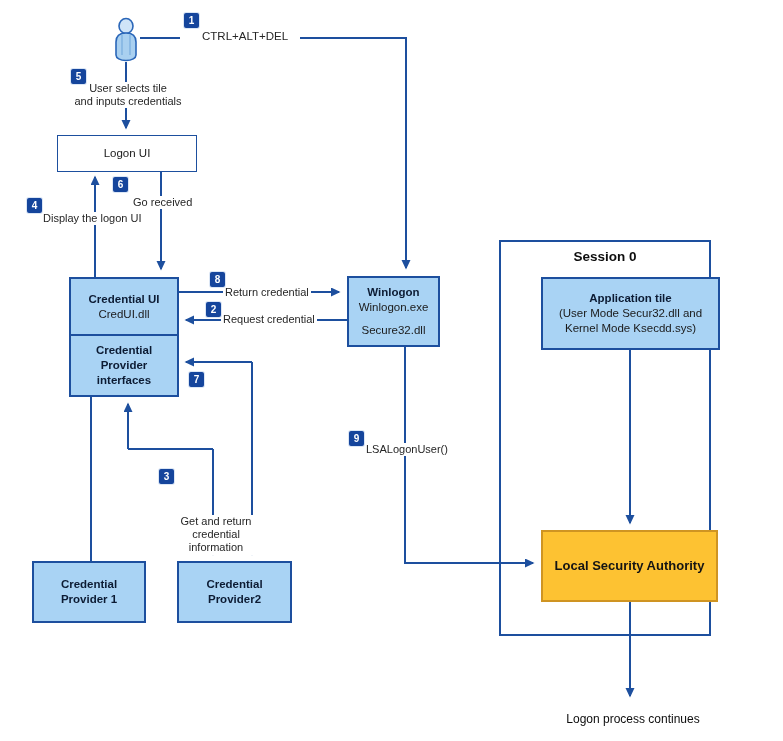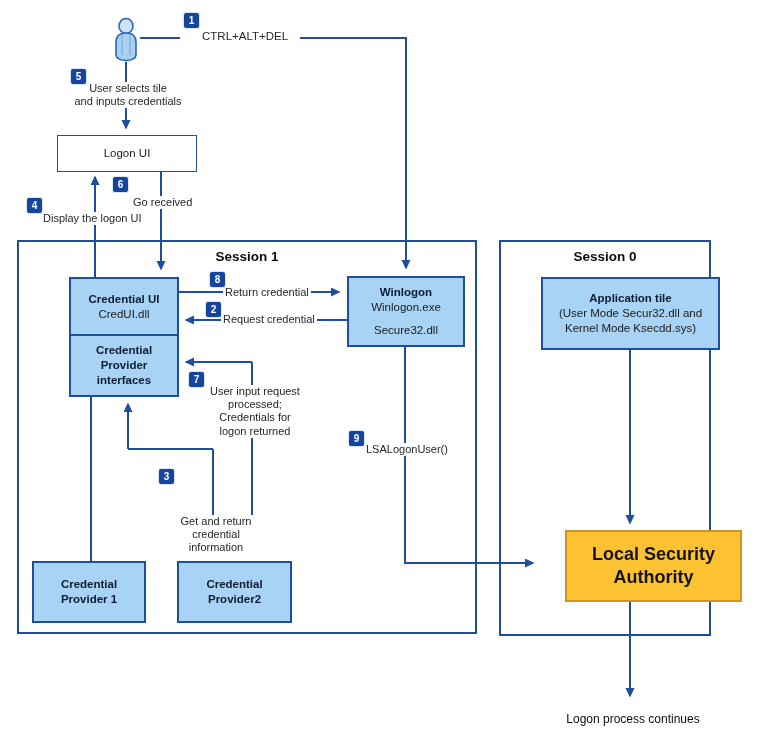--- a/index.html
+++ b/index.html
@@ -14,44 +14,41 @@
     position:absolute; top:7px; left:0; width:100%; text-align:center;
     font-weight:bold; font-size:13.5px; color:#0d0d0d;
   }
   .node {
     position:absolute; background:#a9d3f4; border:2px solid #1d4f9e; box-sizing:border-box;
     display:flex; flex-direction:column; align-items:center; justify-content:center;
     text-align:center; font-size:11.5px; line-height:1.3; color:#1a1a1a; z-index:3;
   }
   .node .t { font-weight:bold; color:#0c1b33; }
   .node-white { background:#ffffff; border-width:1.5px; }
-  .node-yellow { background:#fdc232; border:2px solid #cf9422; font-weight:bold; font-size:18px; color:#141414;margin-left:24px; }
+  .node-yellow { background:#fdc232; border:2px solid #cf9422; font-weight:bold; font-size:13px; color:#141414; }
   .gap-top { margin-top:9px; }
   .badge {
     position:absolute; width:15px; height:15px; background:#15459c; color:#ffffff;
     font-size:10px; font-weight:bold; display:flex; align-items:center; justify-content:center;
     border-radius:2px; z-index:6; box-shadow:0 0 0 1px #dbe6f5;
   }
   .flow-label {
     position:absolute; font-size:11px; color:#262626; background:#ffffff;
     line-height:1.2; padding:0 2px; z-index:5;
   }
   .centered { text-align:center; }
   .bold { font-weight:normal; font-size:12px; color:#0d0d0d; }
   svg.wires { position:absolute; left:0; top:0; z-index:2; }
   svg.person { position:absolute; z-index:4; }
 </style>
 </head>
 <body>
 
 <div class="canvas">
 
-  <div class="session" style="left:17px; top:240px; width:460px; height:394px;">
-    <div class="session-title">Session 1</div>
-  </div>
   <div class="session" style="left:499px; top:240px; width:212px; height:396px;">
     <div class="session-title">Session 0</div>
   </div>
 
   <svg class="wires" width="783" height="741" viewBox="0 0 783 741">
     <defs>
       <marker id="arr" markerWidth="11" markerHeight="10" refX="8" refY="4.5" orient="auto" markerUnits="userSpaceOnUse">
         <path d="M0,0 L9.5,4.5 L0,9 z" fill="#1d4f9e"></path>
       </marker>
     </defs>
@@ -93,26 +90,20 @@
 
   <div class="flow-label" style="left:200px; top:30px; font-size:11.5px;">CTRL+ALT+DEL</div>
   <div class="flow-label centered" style="left:50px; top:82px; width:152px;">
     <div>User selects tile</div>
     <div>and inputs credentials</div>
   </div>
   <div class="flow-label" style="left:131px; top:188px;margin-top:8px;">Go received</div>
   <div class="flow-label" style="left:41px; top:212px;">Display the logon UI</div>
   <div class="flow-label" style="left:223px; top:286px;text-align:center;">Return credential</div>
   <div class="flow-label" style="left:221px; top:313px;">Request credential</div>
-  <div class="flow-label centered" style="left:200px; top:385px; width:106px;">
-    <div>User input request</div>
-    <div>processed;</div>
-    <div>Credentials for</div>
-    <div>logon returned</div>
-  </div>
   <div class="flow-label centered" style="left:166px; top:479px; width:96px;margin-top:36px;">
     <div>Get and return</div>
     <div>credential</div>
     <div>information</div>
   </div>
   <div class="flow-label" style="left:364px; top:443px;">LSALogonUser()</div>
   <div class="flow-label centered bold" style="left:541px; top:712px; width:180px;">Logon process continues</div>
 
   <div class="node node-white" style="left:57px; top:135px; width:140px; height:37px;">
     <span>Logon UI</span>
@@ -122,21 +113,21 @@
     <span class="t">Credential UI</span>
     <span>CredUI.dll</span>
   </div>
 
   <div class="node" style="left:69px; top:334px; width:110px; height:63px;">
     <span class="t">Credential</span>
     <span class="t">Provider</span>
     <span class="t">interfaces</span>
   </div>
 
-  <div class="node" style="left:347px; top:276px; width:118px; height:71px;">
+  <div class="node" style="left:347px; top:276px; width:93px; height:71px;">
     <span class="t">Winlogon</span>
     <span>Winlogon.exe</span>
     <span class="gap-top">Secure32.dll</span>
   </div>
 
   <div class="node" style="left:541px; top:277px; width:179px; height:73px;">
     <span class="t">Application tile</span>
     <span>(User Mode Secur32.dll and</span>
     <span>Kernel Mode Ksecdd.sys)</span>
   </div>

